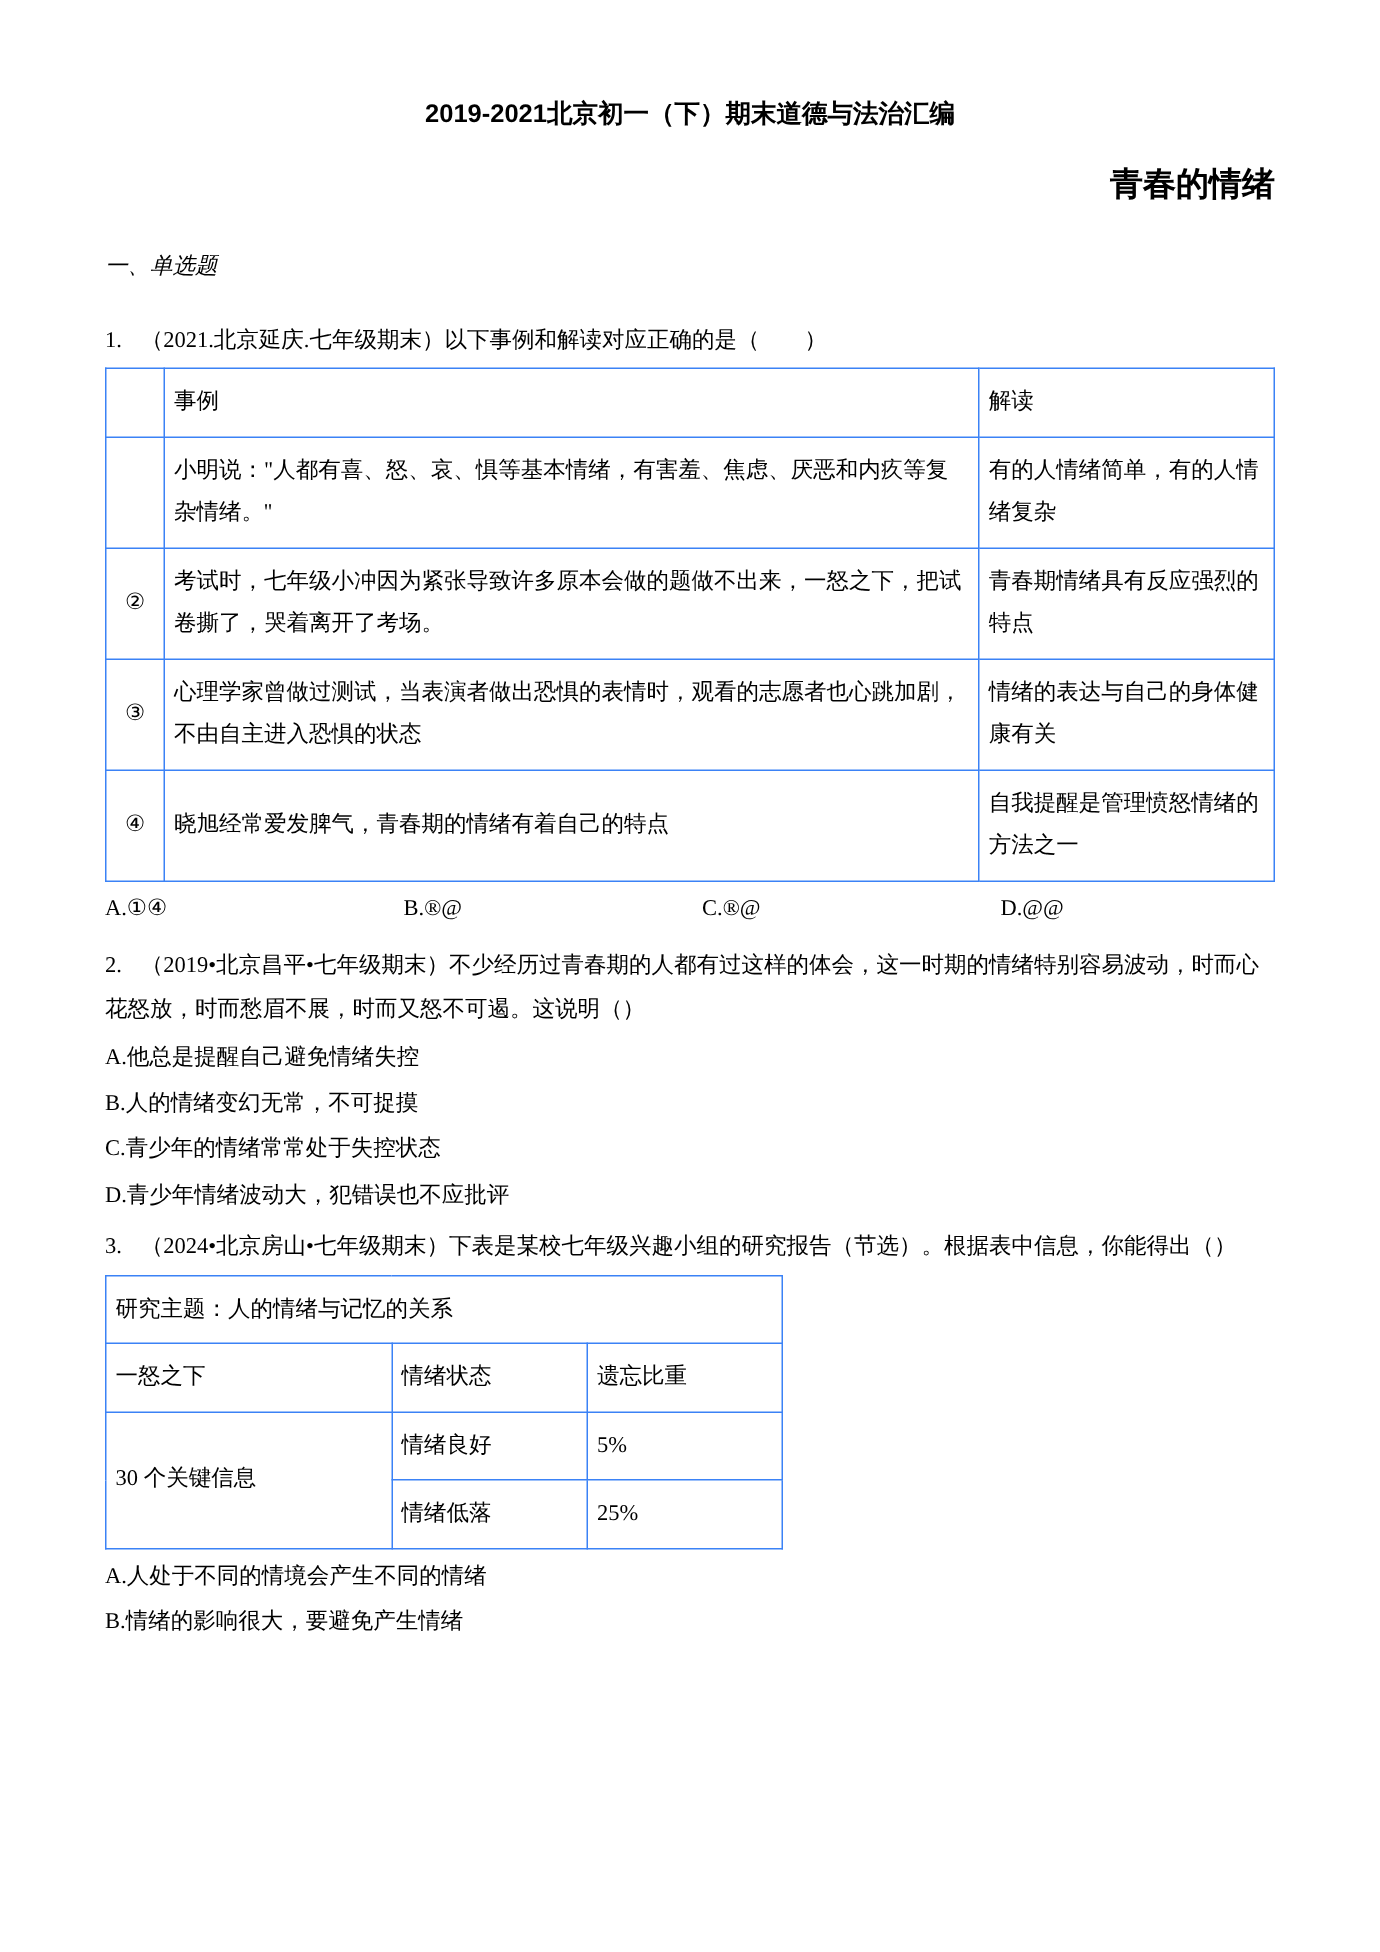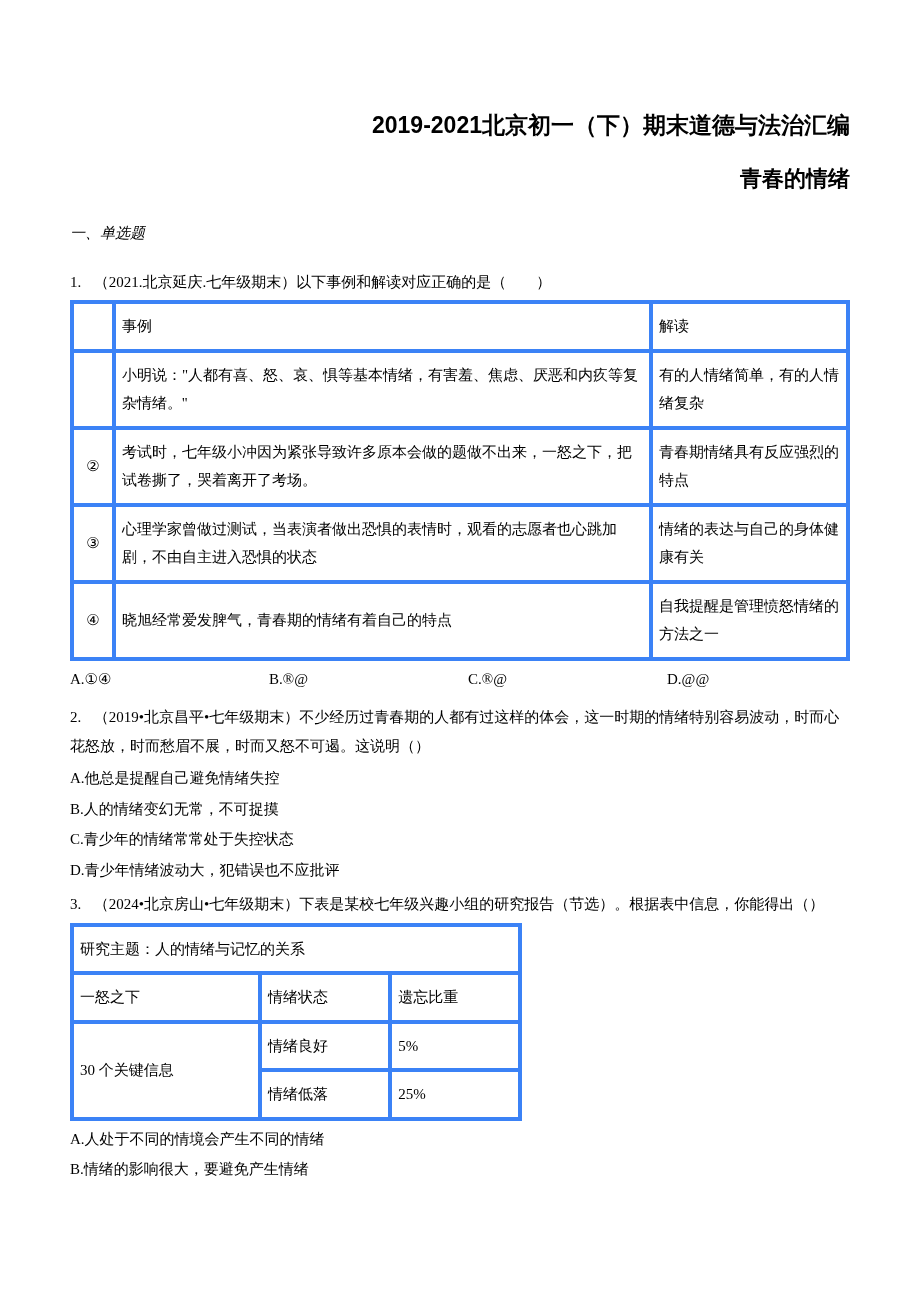--- a/index.html
+++ b/index.html
@@ -7,26 +7,25 @@
     font-size: 15px;
     line-height: 1.9;
     color: #000;
     background: #fff;
     margin: 0;
     padding: 60px 70px;
     width: 920px;
     box-sizing: border-box;
   }
   .title {
-    text-align: right;
-    font-size: 23px;
+    text-align: center;
+    font-size: 17px;
     font-weight: bold;
     margin-bottom: 10px;
     font-family: "Microsoft YaHei", "SimHei", sans-serif;
-    margin-top: 44px;
   }
   .subtitle {
     text-align: right;
     font-size: 22px;
     font-weight: bold;
     margin-bottom: 20px;
     font-family: "Microsoft YaHei", "SimHei", sans-serif;
   }
   .section-header {
     margin: 20px 0;
@@ -40,21 +39,21 @@
     min-width: 20px;
   }
   table {
     border-collapse: collapse;
     margin: 4px 0;
   }
   table.full {
     width: 100%;
   }
   td, th {
-    border: 4px solid #3b82f6;
+    border: 1px solid #3b82f6;
     padding: 8px 6px;
     text-align: left;
     vertical-align: middle;
     font-size: 15px;
   }
   .idx-cell {
     width: 26px;
     text-align: center;
   }
   .options-row {

